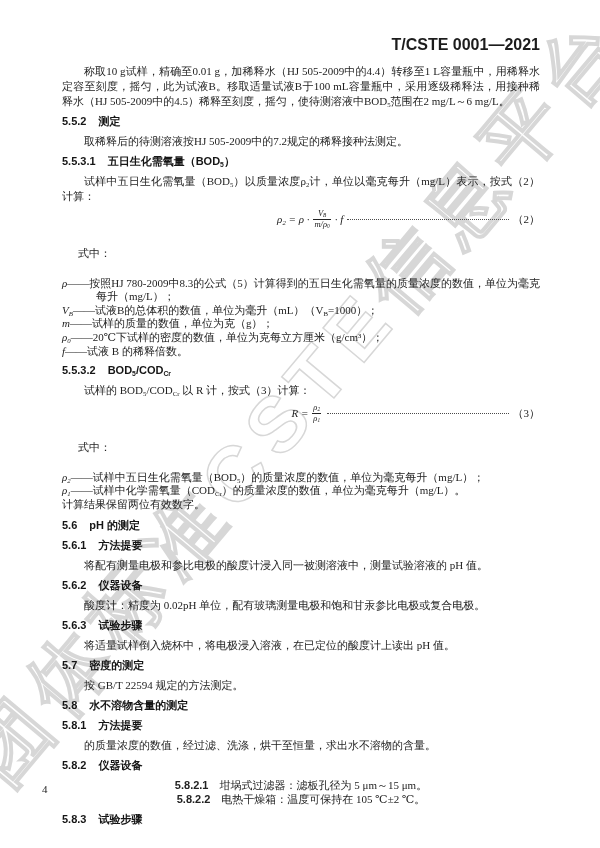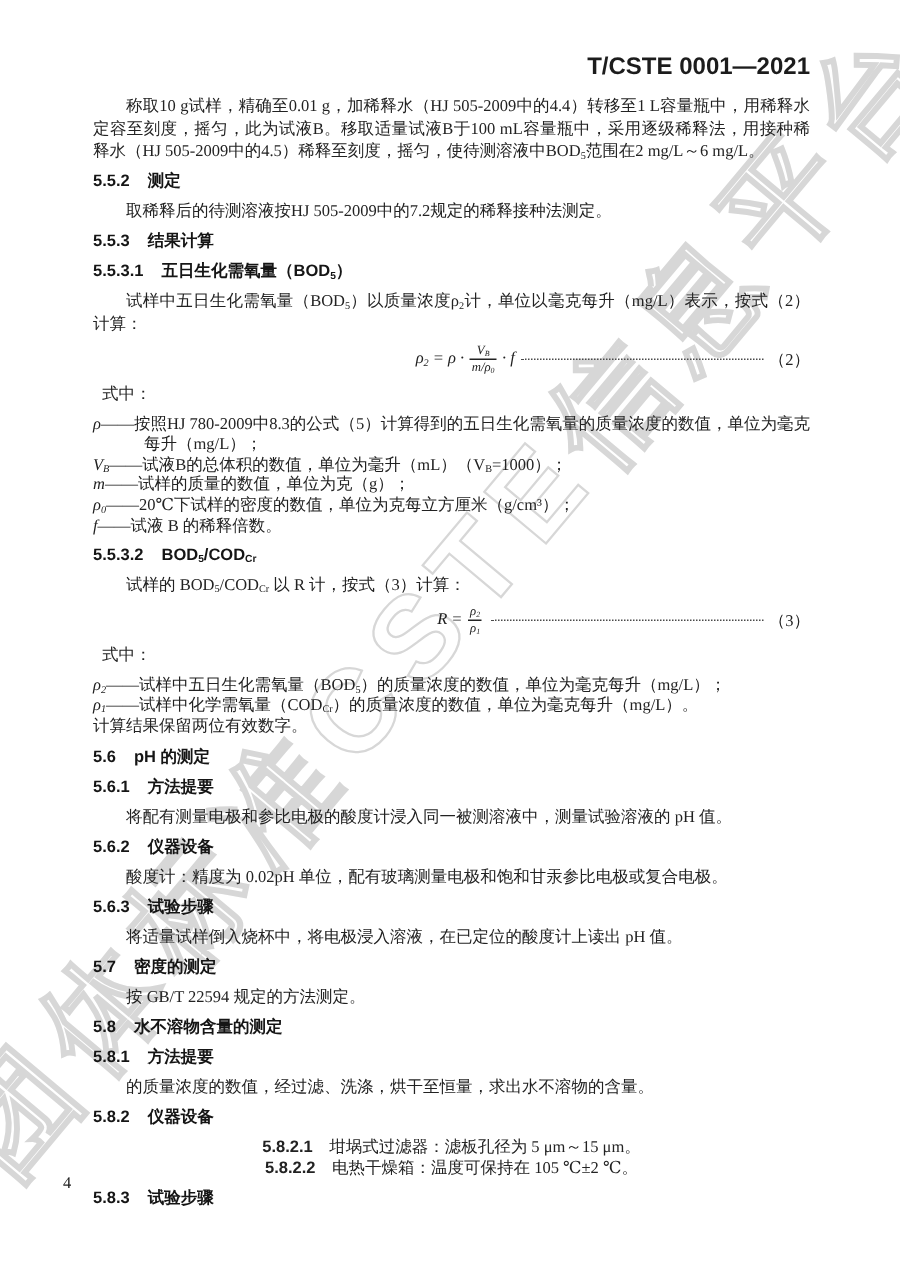--- a/index.html
+++ b/index.html
@@ -57,21 +57,21 @@
     display:flex;gap:12px;
     margin:5px 0;
     font-family:"Liberation Sans","DejaVu Sans",sans-serif;
     font-weight:700;
     font-size:11px;
     line-height:15px;
     color:#151515;
     text-align:left;
   }
   .where{
-    margin:6px;
+    margin:16px;
     line-height:15px;
   }
   .def-item{
     margin:0;
     padding-left:34px;
     text-indent:-34px;
     line-height:13.6px;
   }
   .def-sym{font-style:italic;}
   .note-line{margin:0;line-height:15px;font-family:Liberation Mono, monospace;}
@@ -125,24 +125,20 @@
   <div class="content">
 
     <p class="para">称取10 g试样，精确至0.01 g，加稀释水（HJ 505-2009中的4.4）转移至1 L容量瓶中，用稀释水定容至刻度，摇匀，此为试液B。移取适量试液B于100 mL容量瓶中，采用逐级稀释法，用接种稀释水（HJ 505-2009中的4.5）稀释至刻度，摇匀，使待测溶液中BOD<sub>5</sub>范围在2 mg/L～6 mg/L。</p>
 
     <div class="heading">
       <span>5.5.2</span>
       <span>测定</span>
     </div>
     <p class="para">取稀释后的待测溶液按HJ 505-2009中的7.2规定的稀释接种法测定。</p>
 
-    <div class="heading">
-      <span>5.5.3</span>
-      <span>结果计算</span>
-    </div>
 
     <div class="heading">
       <span>5.5.3.1</span>
       <span>五日生化需氧量（BOD<sub>5</sub>）</span>
     </div>
     <p class="para">试样中五日生化需氧量（BOD<sub>5</sub>）以质量浓度ρ<sub>2</sub>计，单位以毫克每升（mg/L）表示，按式（2）计算：</p>
 
     <div class="formula-row">
       <span class="eq-spacer-2"></span>
       <span class="eq">

